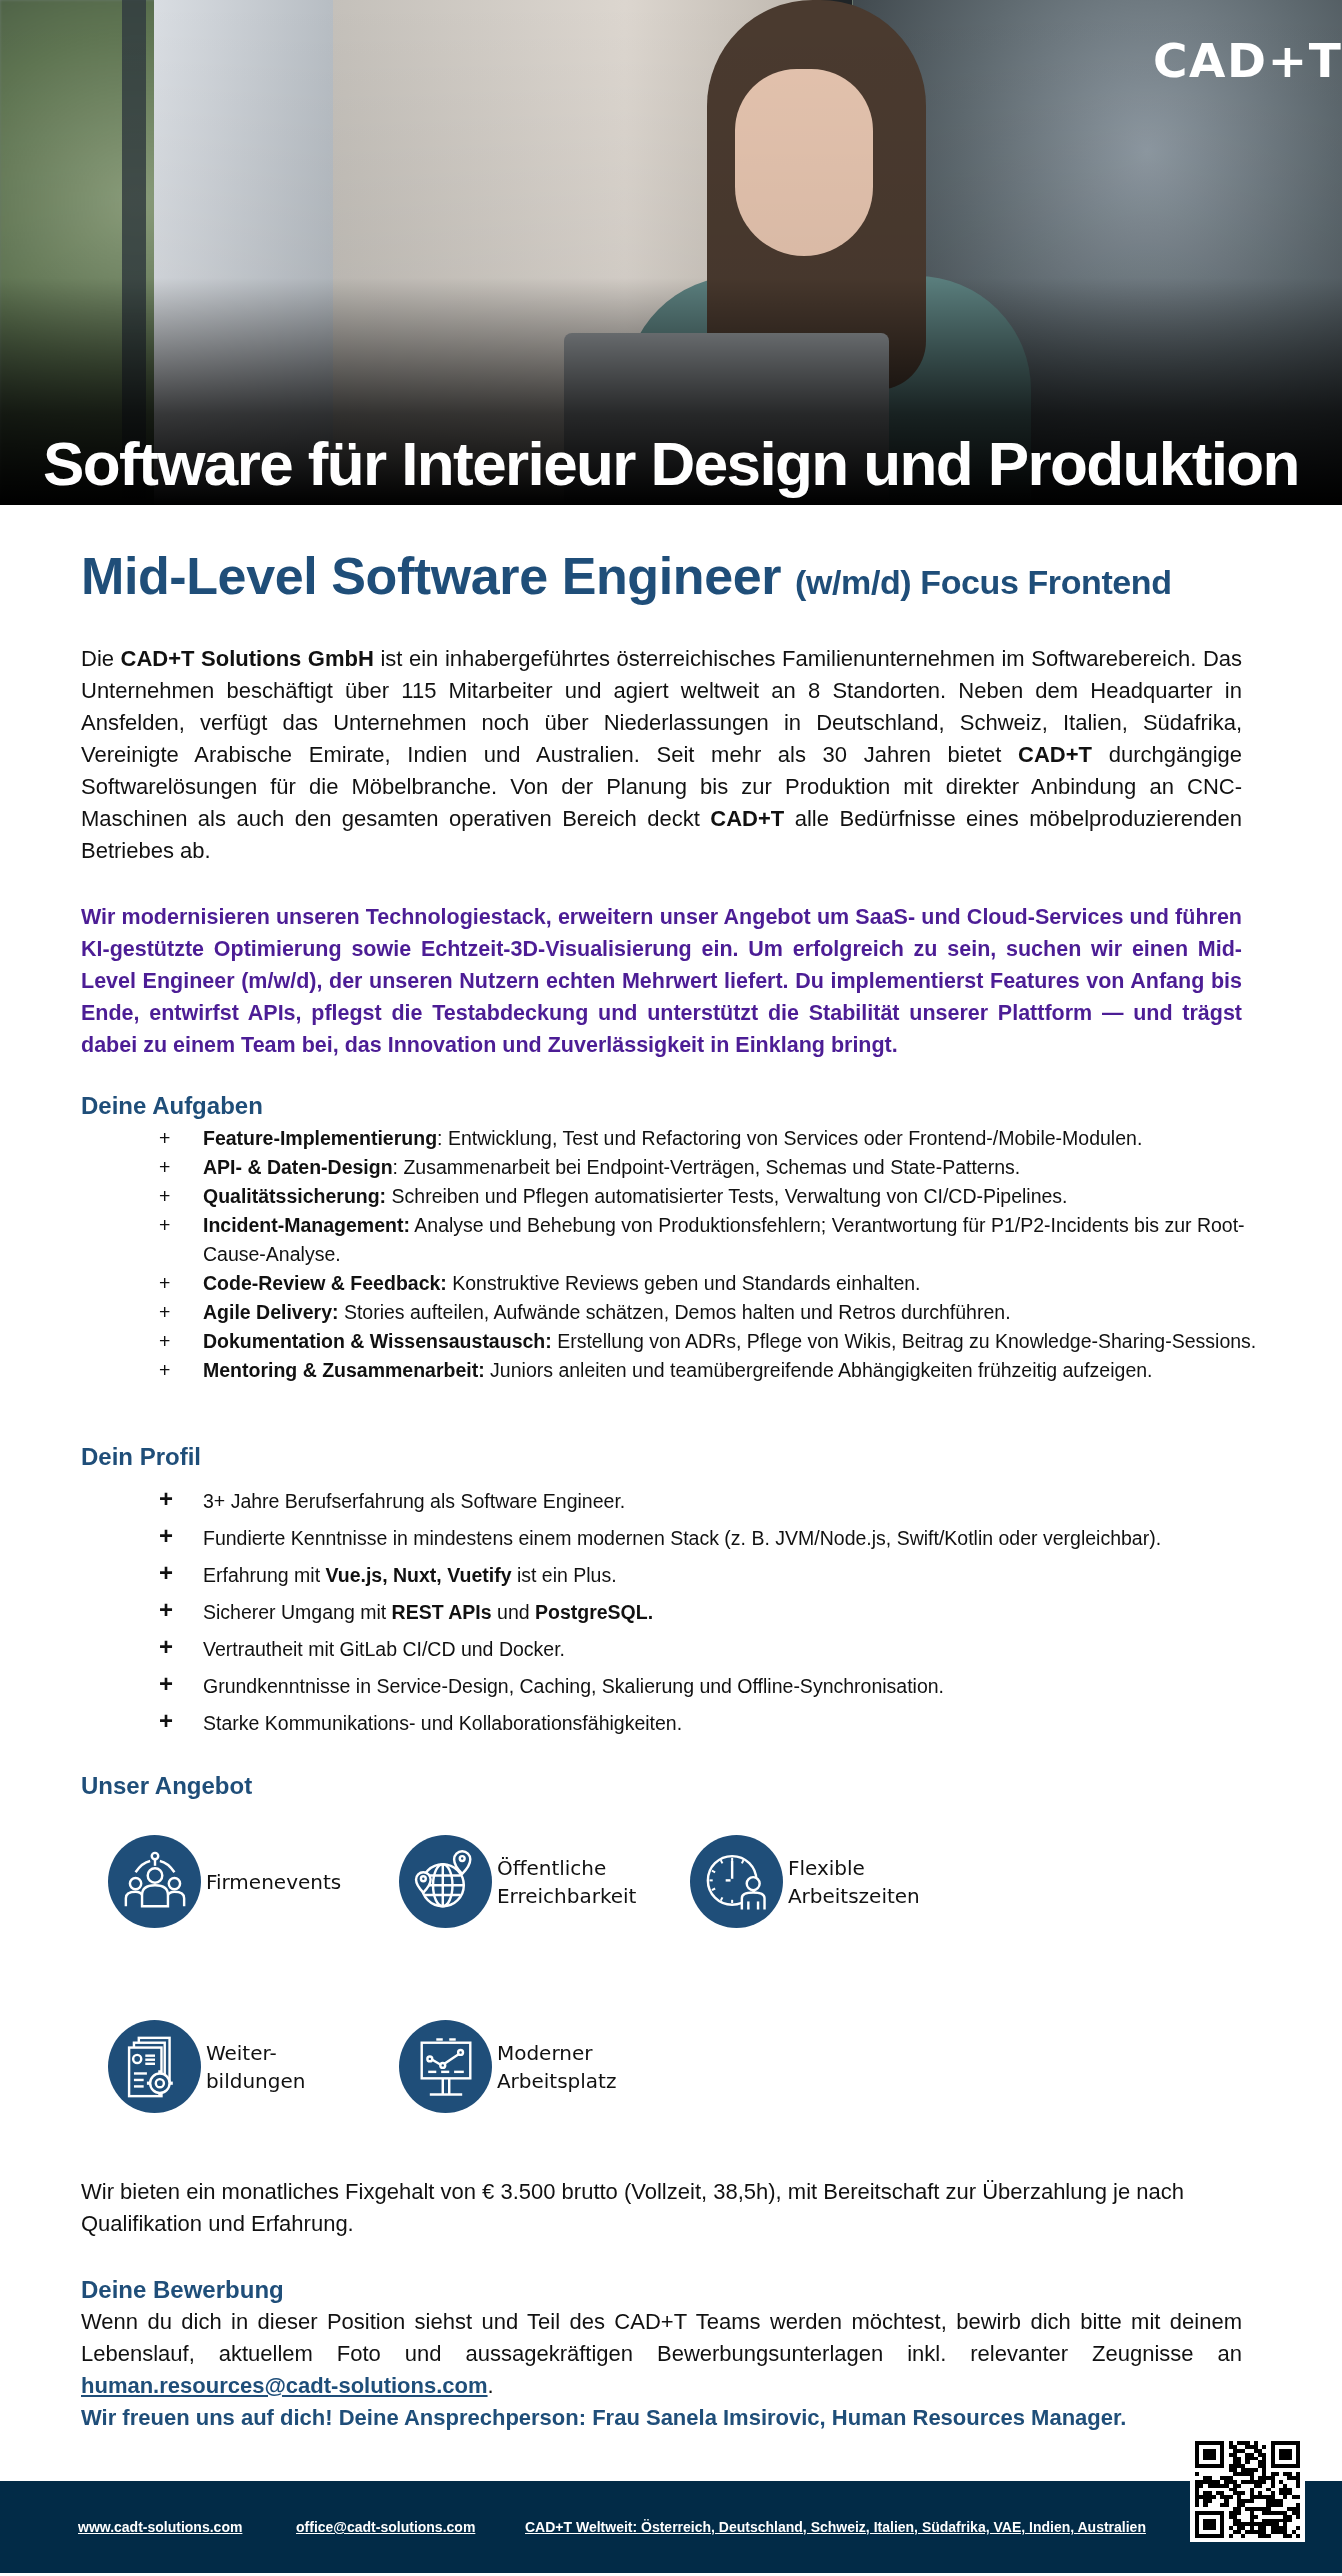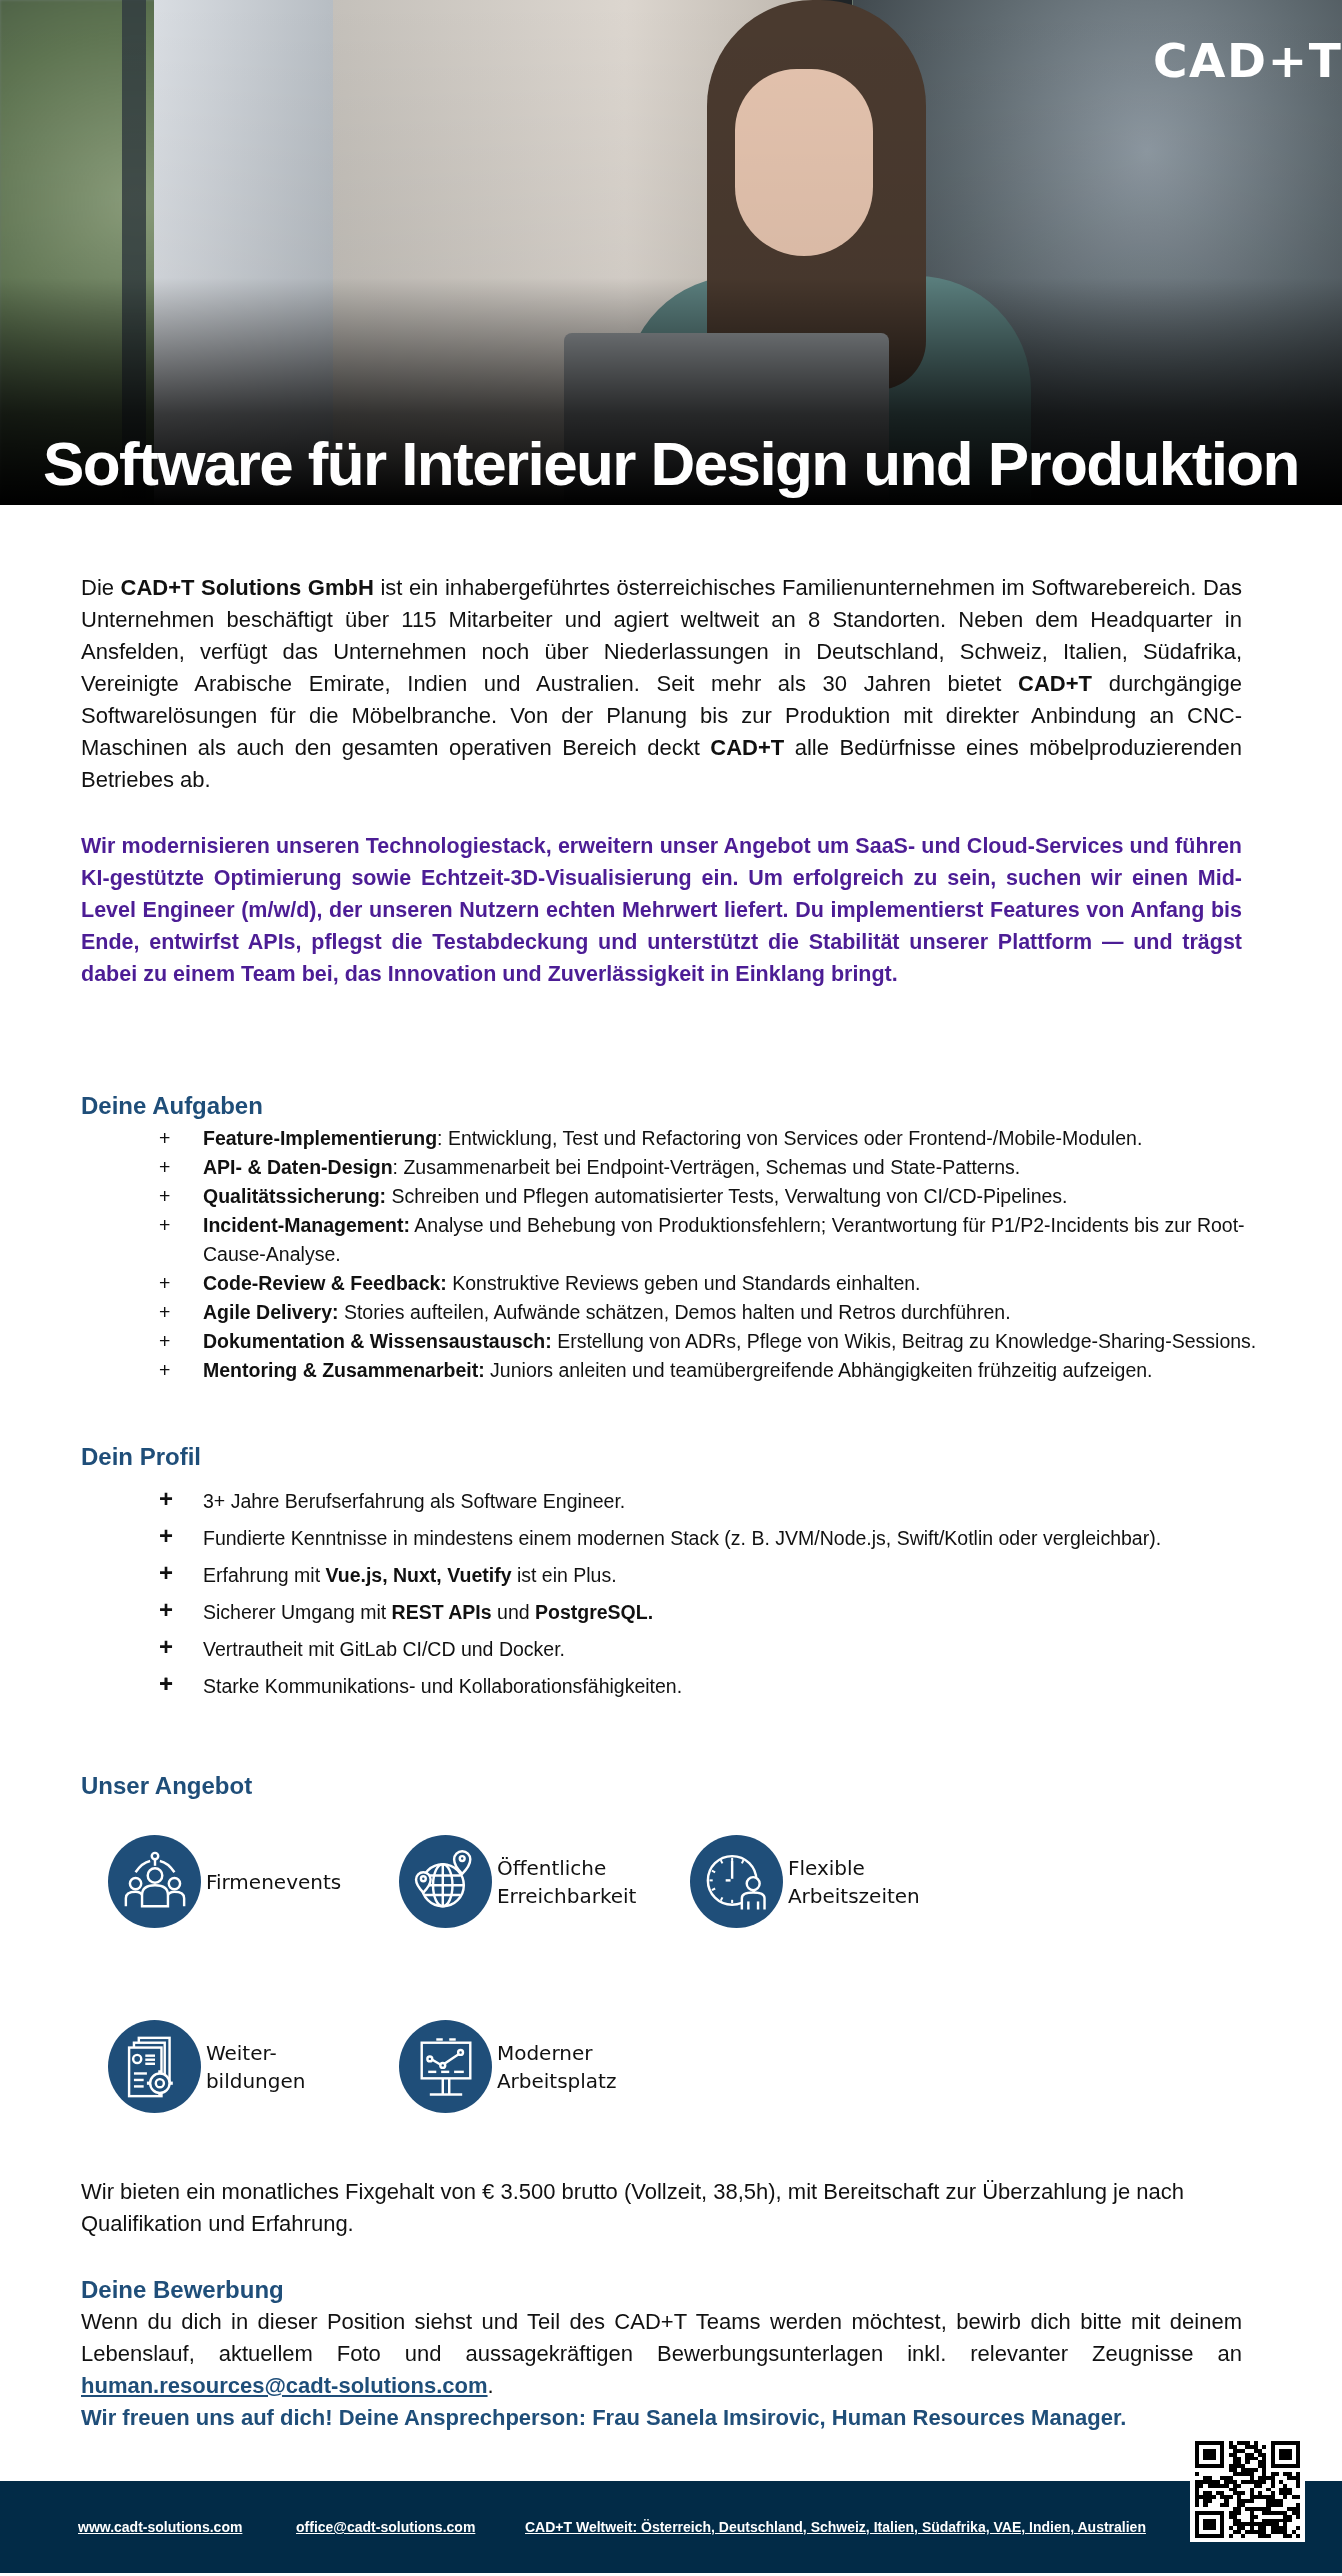--- a/index.html
+++ b/index.html
@@ -77,20 +77,21 @@
   <div class="person-body"></div>
   <div class="person-hair"></div>
   <div class="person-face"></div>
   <div class="laptop"></div>
   <div class="shade"></div>
   <div class="logo">CAD+T</div>
   <div class="hero-title">Software für Interieur Design und Produktion</div>
 </div>
 
 <div class="main">
+  <h1 class="job-title"><span>Mid-Level Software Engineer</span> <span class="sub">(w/m/d) Focus Frontend</span></h1>
 
   <p class="p-intro" id="intro"><span>Die </span><b>CAD+T Solutions GmbH</b><span> ist ein inhabergeführtes österreichisches Familienunternehmen im Softwarebereich. Das Unternehmen beschäftigt über 115 Mitarbeiter und agiert weltweit an 8 Standorten. Neben dem Headquarter in Ansfelden, verfügt das Unternehmen noch über Niederlassungen in Deutschland, Schweiz, Italien, Südafrika, Vereinigte Arabische Emirate, Indien und Australien. Seit mehr als 30 Jahren bietet </span><b>CAD+T</b><span> durchgängige Softwarelösungen für die Möbelbranche. Von der Planung bis zur Produktion mit direkter Anbindung an CNC-Maschinen als auch den gesamten operativen Bereich deckt </span><b>CAD+T</b><span> alle Bedürfnisse eines möbelproduzierenden Betriebes ab.</span></p>
 
   <p class="p-accent">Wir modernisieren unseren Technologiestack, erweitern unser Angebot um SaaS- und Cloud-Services und führen KI-gestützte Optimierung sowie Echtzeit-3D-Visualisierung ein. Um erfolgreich zu sein, suchen wir einen Mid-Level Engineer (m/w/d), der unseren Nutzern echten Mehrwert liefert. Du implementierst Features von Anfang bis Ende, entwirfst APIs, pflegst die Testabdeckung und unterstützt die Stabilität unserer Plattform — und trägst dabei zu einem Team bei, das Innovation und Zuverlässigkeit in Einklang bringt.</p>
 </div>
 
 <div style="position:absolute; left:81px; top:1090px; width:1178px;">
   <h2 class="section-h">Deine Aufgaben</h2>
   <ul class="tasks" id="tasks-list">
       <li><span class="plus">+</span><b>Feature-Implementierung</b><span>: Entwicklung, Test und Refactoring von Services oder Frontend-/Mobile-Modulen.</span></li>
@@ -105,21 +106,21 @@
 </div>
 
 <div style="position:absolute; left:81px; top:1441px; width:1178px;">
   <h2 class="section-h">Dein Profil</h2>
   <ul class="profile" id="profile-list">
       <li><span class="plus">+</span><span>3+ Jahre Berufserfahrung als Software Engineer.</span></li>
       <li><span class="plus">+</span><span>Fundierte Kenntnisse in mindestens einem modernen Stack (z. B. JVM/Node.js, Swift/Kotlin oder vergleichbar).</span></li>
       <li><span class="plus">+</span><span>Erfahrung mit </span><b>Vue.js, Nuxt, Vuetify</b><span> ist ein Plus.</span></li>
       <li><span class="plus">+</span><span>Sicherer Umgang mit </span><b>REST APIs</b><span> und </span><b>PostgreSQL.</b></li>
       <li><span class="plus">+</span><span>Vertrautheit mit GitLab CI/CD und Docker.</span></li>
-      <li><span class="plus">+</span></li>
+      <li><span class="plus">+</span><span>Grundkenntnisse in Service-Design, Caching, Skalierung und Offline-Synchronisation.</span></li>
       <li><span class="plus">+</span><span> Starke Kommunikations- und Kollaborationsfähigkeiten.</span></li>
     </ul>
 </div>
 
 <div style="position:absolute; left:81px; top:1770px;">
   <h2 class="section-h">Unser Angebot</h2>
 </div>
 
 <div class="offer" style="left:108px; top:1835px;">
   <div class="circle">

